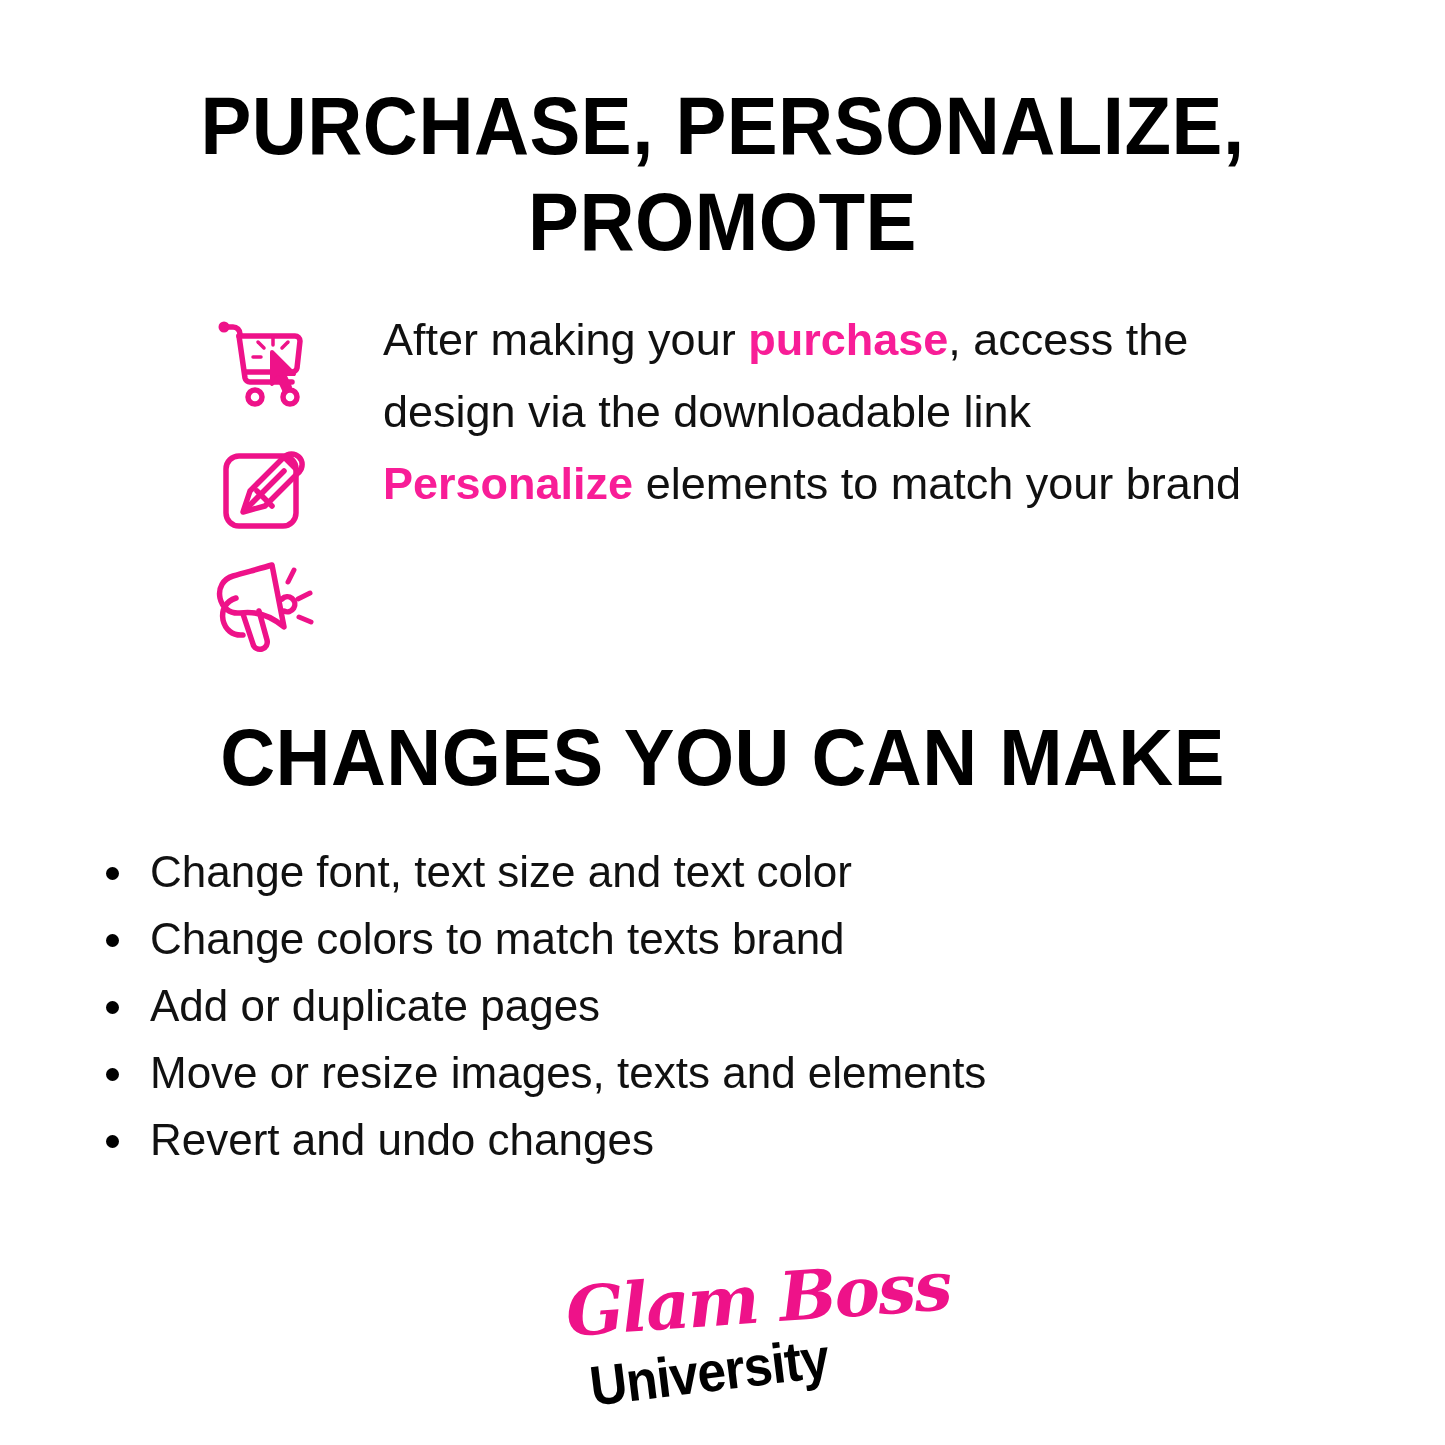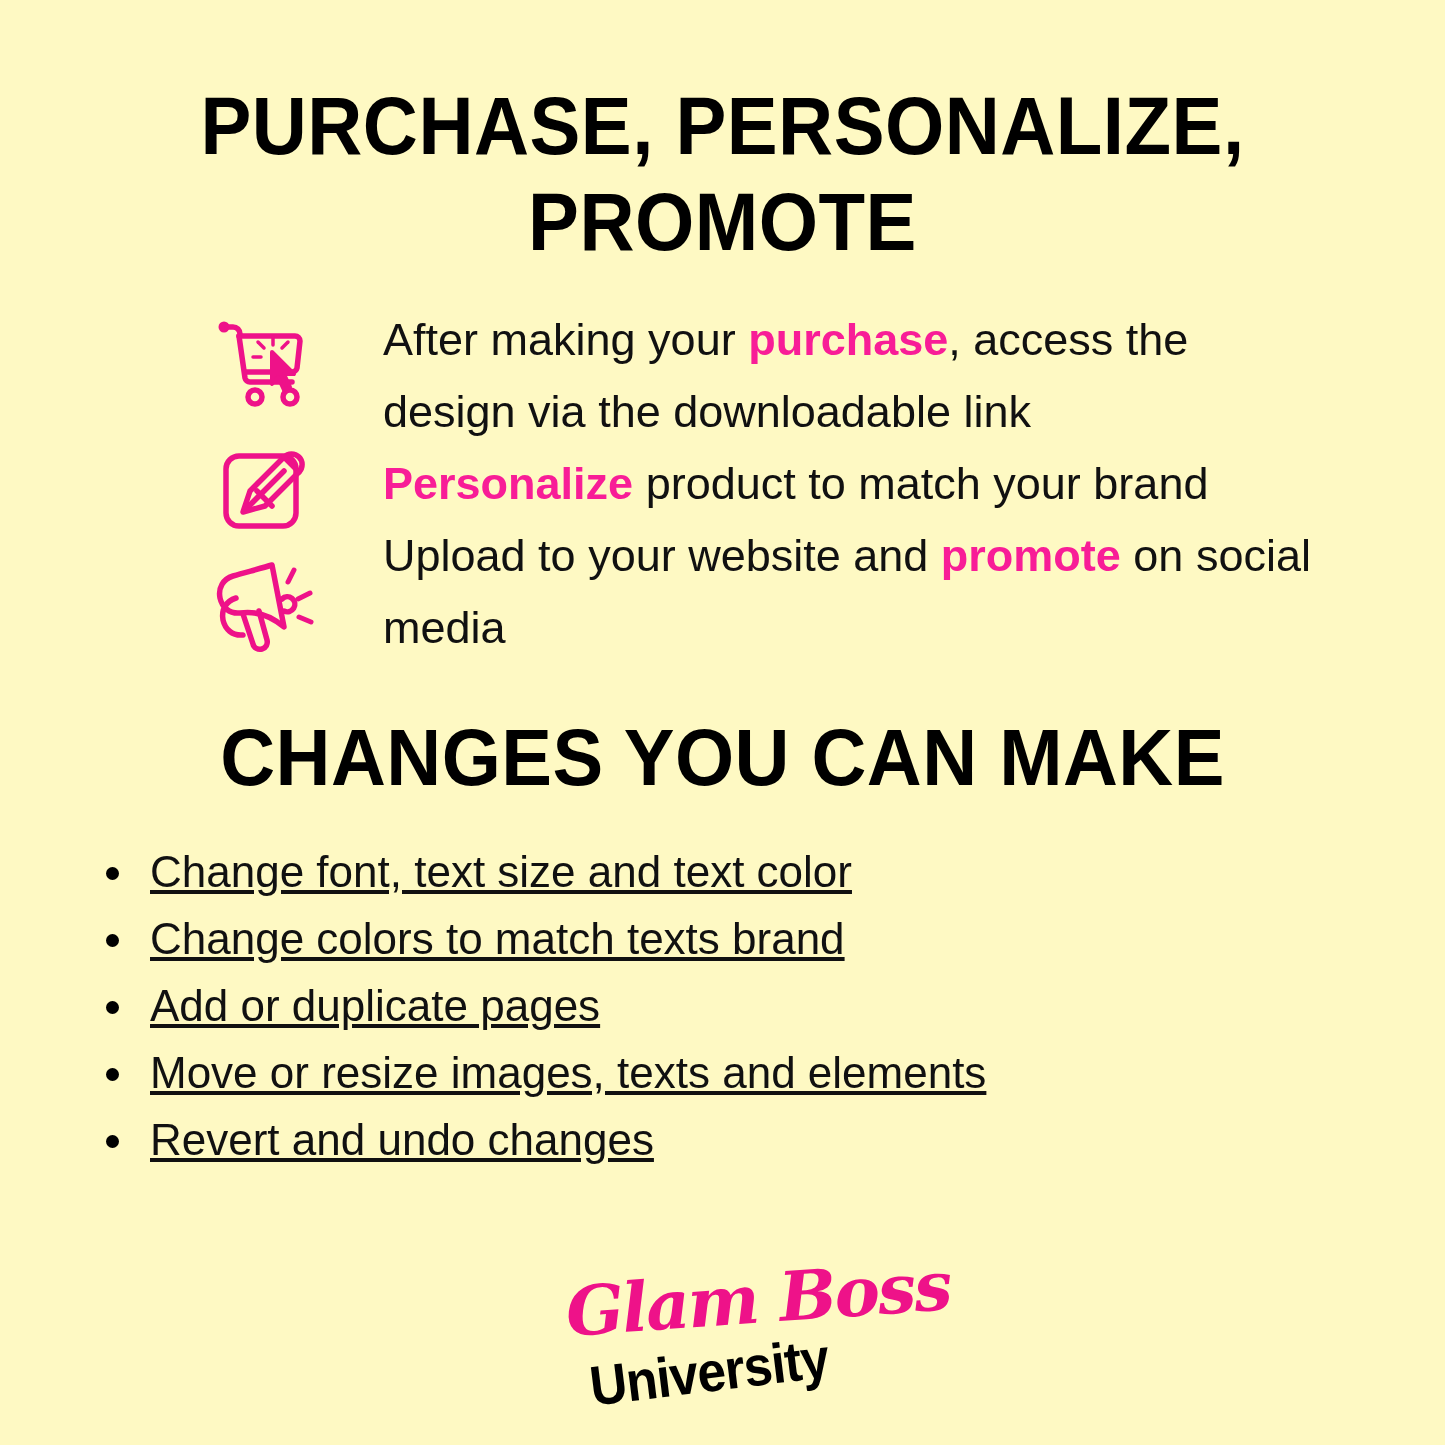--- a/index.html
+++ b/index.html
@@ -11,21 +11,21 @@
     width: 1445px;
     height: 1445px;
     background: #fcdff1;
     font-family: "Liberation Sans", sans-serif;
     overflow: hidden;
   }
   .page {
     position: relative;
     width: 1445px;
     height: 1445px;
-    background: #fef9c3;
+    background: #ffffff;
     box-sizing: border-box;
   }
 
   
   .main-title {
     position: absolute;
     left: 150px;
     top: 78px;
     width: 1145px;
     text-align: center;
@@ -110,21 +110,20 @@
     list-style: none;
   }
   .bullets li {
     position: relative;
     padding-left: 50px;
     height: 67px;
     line-height: 67px;
     font-size: 44px;
     color: #111111;
     white-space: nowrap;
-    text-decoration: underline;
   }
   .bullets li::before {
     content: "";
     position: absolute;
     left: 6px;
     top: 29px;
     width: 13px;
     height: 13px;
     border-radius: 50%;
     background: #000;
@@ -252,24 +251,21 @@
         </svg>
       </div>
 
     </div>
 
     <div class="step-text">
       <div class="step-line">
         <span>After making your </span><span class="hl">purchase</span><span>, access the design via the downloadable link</span>
       </div>
       <div class="step-line">
-        <span class="hl">Personalize</span><span> product to match your brand</span>
-      </div>
-      <div class="step-line">
-        <span>Upload to your website and </span><span class="hl">promote</span><span> on social media</span>
+        <span class="hl">Personalize</span><span> elements to match your brand</span>
       </div>
     </div>
 
   </div>
 
   <div class="section-title">CHANGES YOU CAN MAKE</div>
 
   <ul class="bullets">
     <li>Change font, text size and text color</li>
     <li>Change colors to match texts brand</li>

